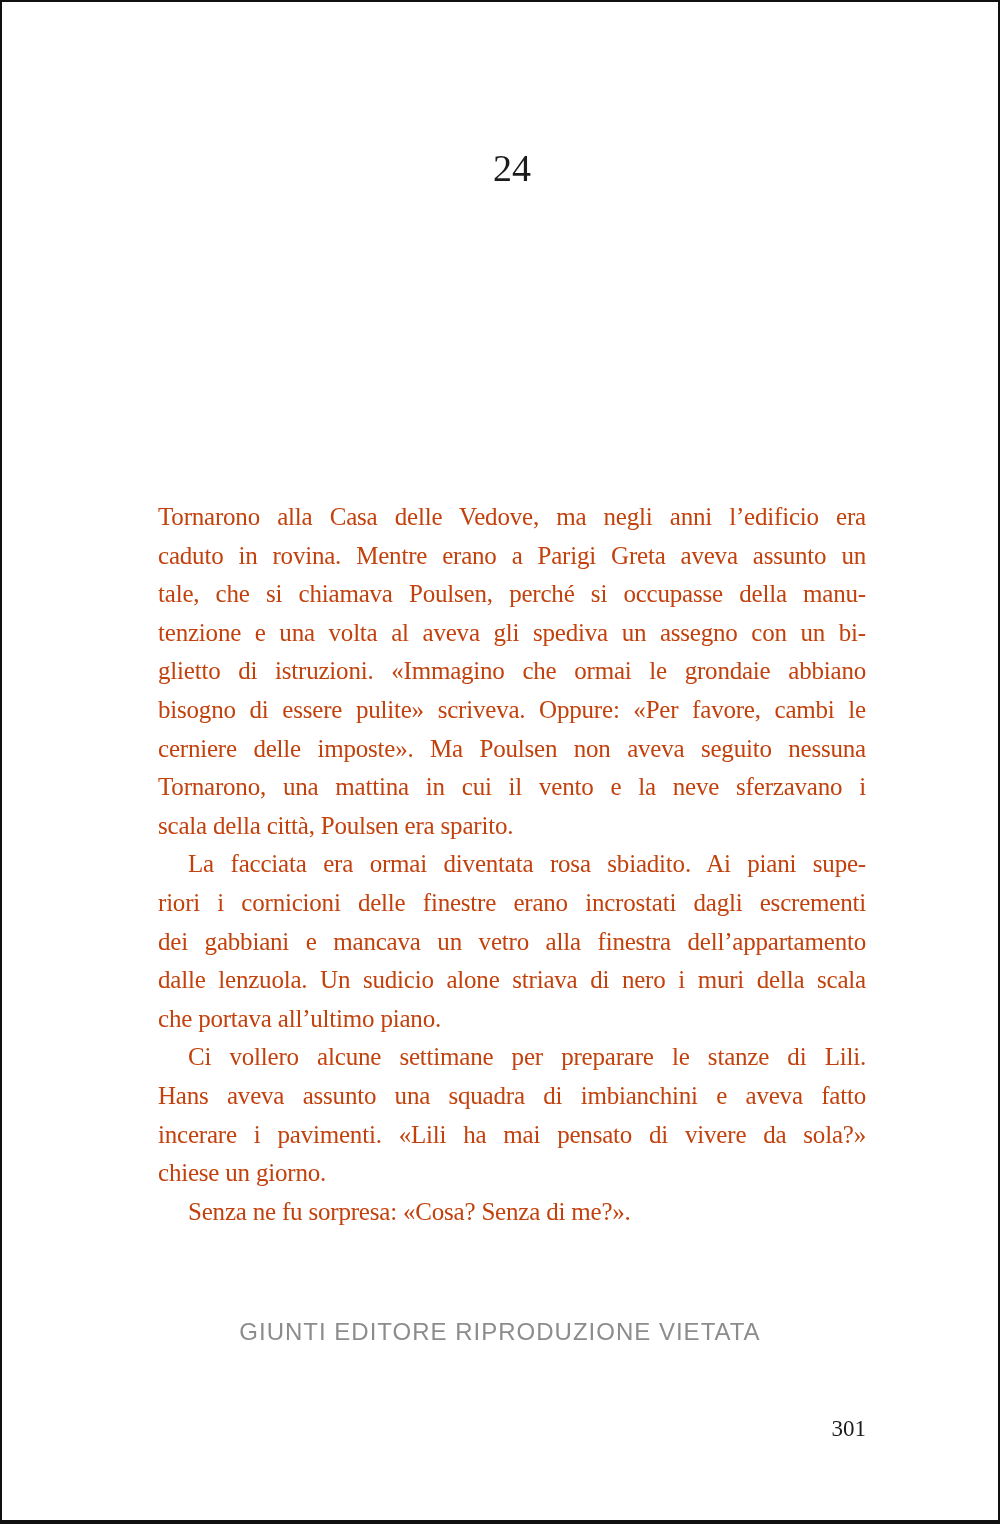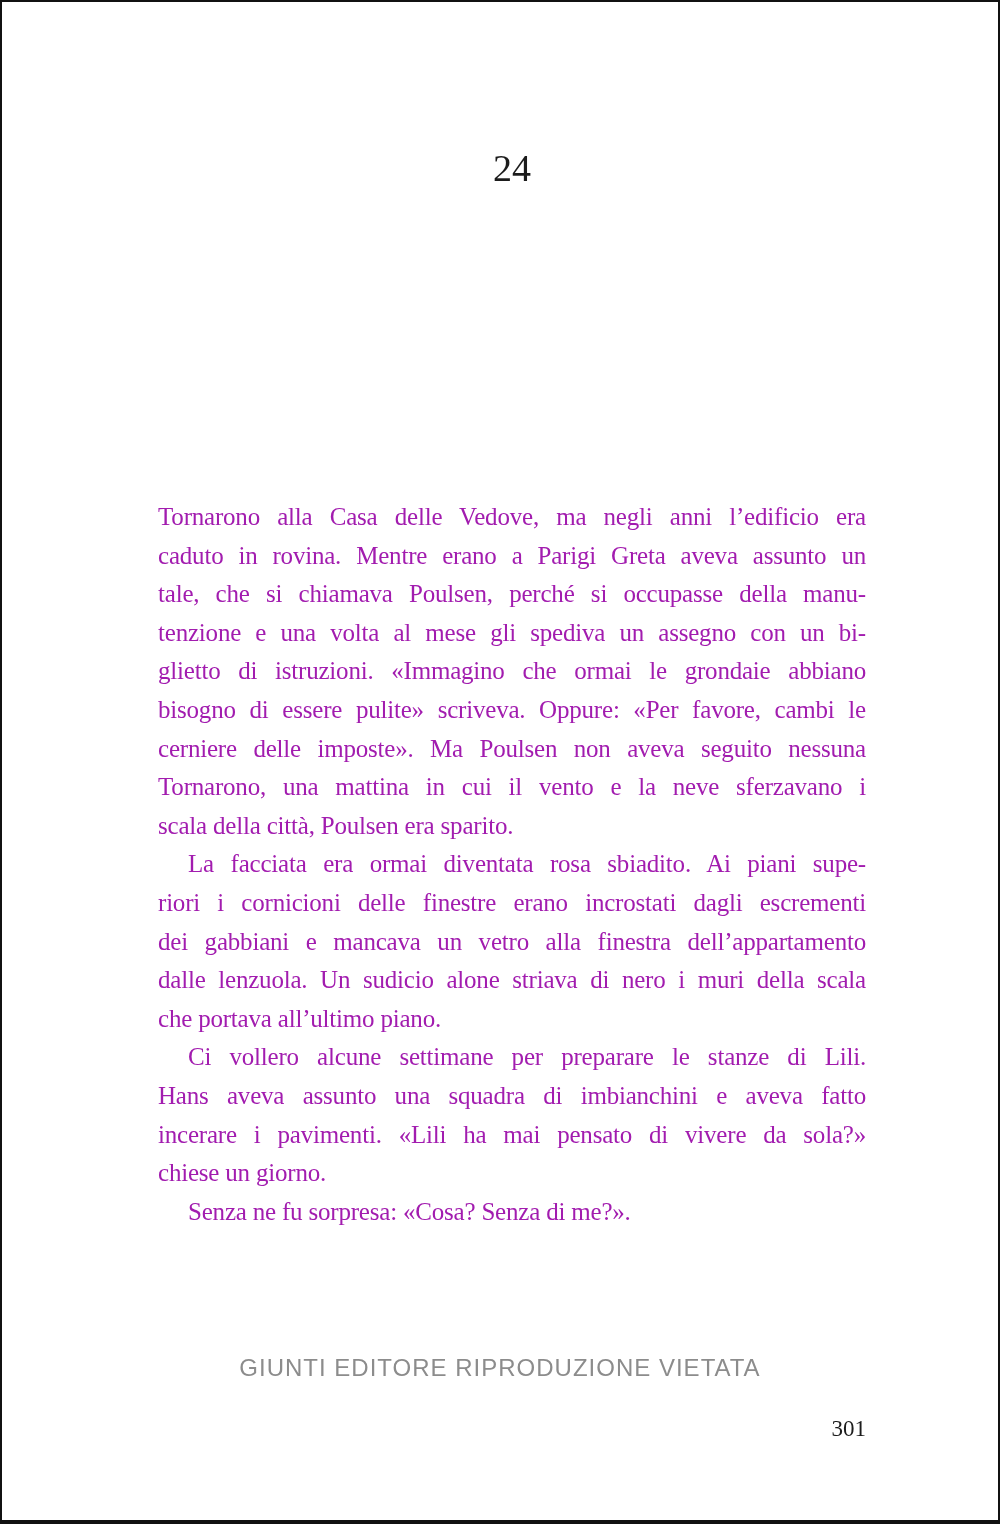--- a/index.html
+++ b/index.html
@@ -31,37 +31,37 @@
     color: #1c1c1c;
   }
   .body-text {
     position: absolute;
     top: 496px;
     left: 156px;
     width: 708px;
     font-size: 25px;
     line-height: 38.6px;
     letter-spacing: -0.2px;
-    color: #a21caf;
+    color: #c2410c;
   }
   .line {
     text-align: justify;
     text-align-last: justify;
     height: 38.6px;
     overflow: visible;
   }
   .line.para-first {
     text-indent: 30px;
   }
   .line.para-last {
     text-align-last: left;
   }
   .watermark {
     position: absolute;
-    top: 1352px;
+    top: 1316px;
     left: 0;
     width: 100%;
     text-align: center;
     font-family: "Liberation Sans", sans-serif;
     font-size: 24px;
     letter-spacing: 1px;
     color: #8c8c8c;
   }
   .page-number {
     position: absolute;
@@ -77,21 +77,21 @@
 <body>
 
 <div class="page">
 
   <div class="chapter-number">24</div>
 
   <div class="body-text">
       <div class="line">Tornarono alla Casa delle Vedove, ma negli anni l’edificio era</div>
       <div class="line">caduto in rovina. Mentre erano a Parigi Greta aveva assunto un</div>
       <div class="line">tale, che si chiamava Poulsen, perché si occupasse della manu-</div>
-      <div class="line">tenzione e una volta al mese gli spediva un assegno con un bi-</div>
+      <div class="line">tenzione e una volta al aveva gli spediva un assegno con un bi-</div>
       <div class="line">glietto di istruzioni. «Immagino che ormai le grondaie abbiano</div>
       <div class="line">bisogno di essere pulite» scriveva. Oppure: «Per favore, cambi le</div>
       <div class="line">cerniere delle imposte». Ma Poulsen non aveva seguito nessuna</div>
       <div class="line">Tornarono, una mattina in cui il vento e la neve sferzavano i</div>
       <div class="line para-last">scala della città, Poulsen era sparito.</div>
       <div class="line para-first">La facciata era ormai diventata rosa sbiadito. Ai piani supe-</div>
       <div class="line">riori i cornicioni delle finestre erano incrostati dagli escrementi</div>
       <div class="line">dei gabbiani e mancava un vetro alla finestra dell’appartamento</div>
       <div class="line">dalle lenzuola. Un sudicio alone striava di nero i muri della scala</div>
       <div class="line para-last">che portava all’ultimo piano.</div>

